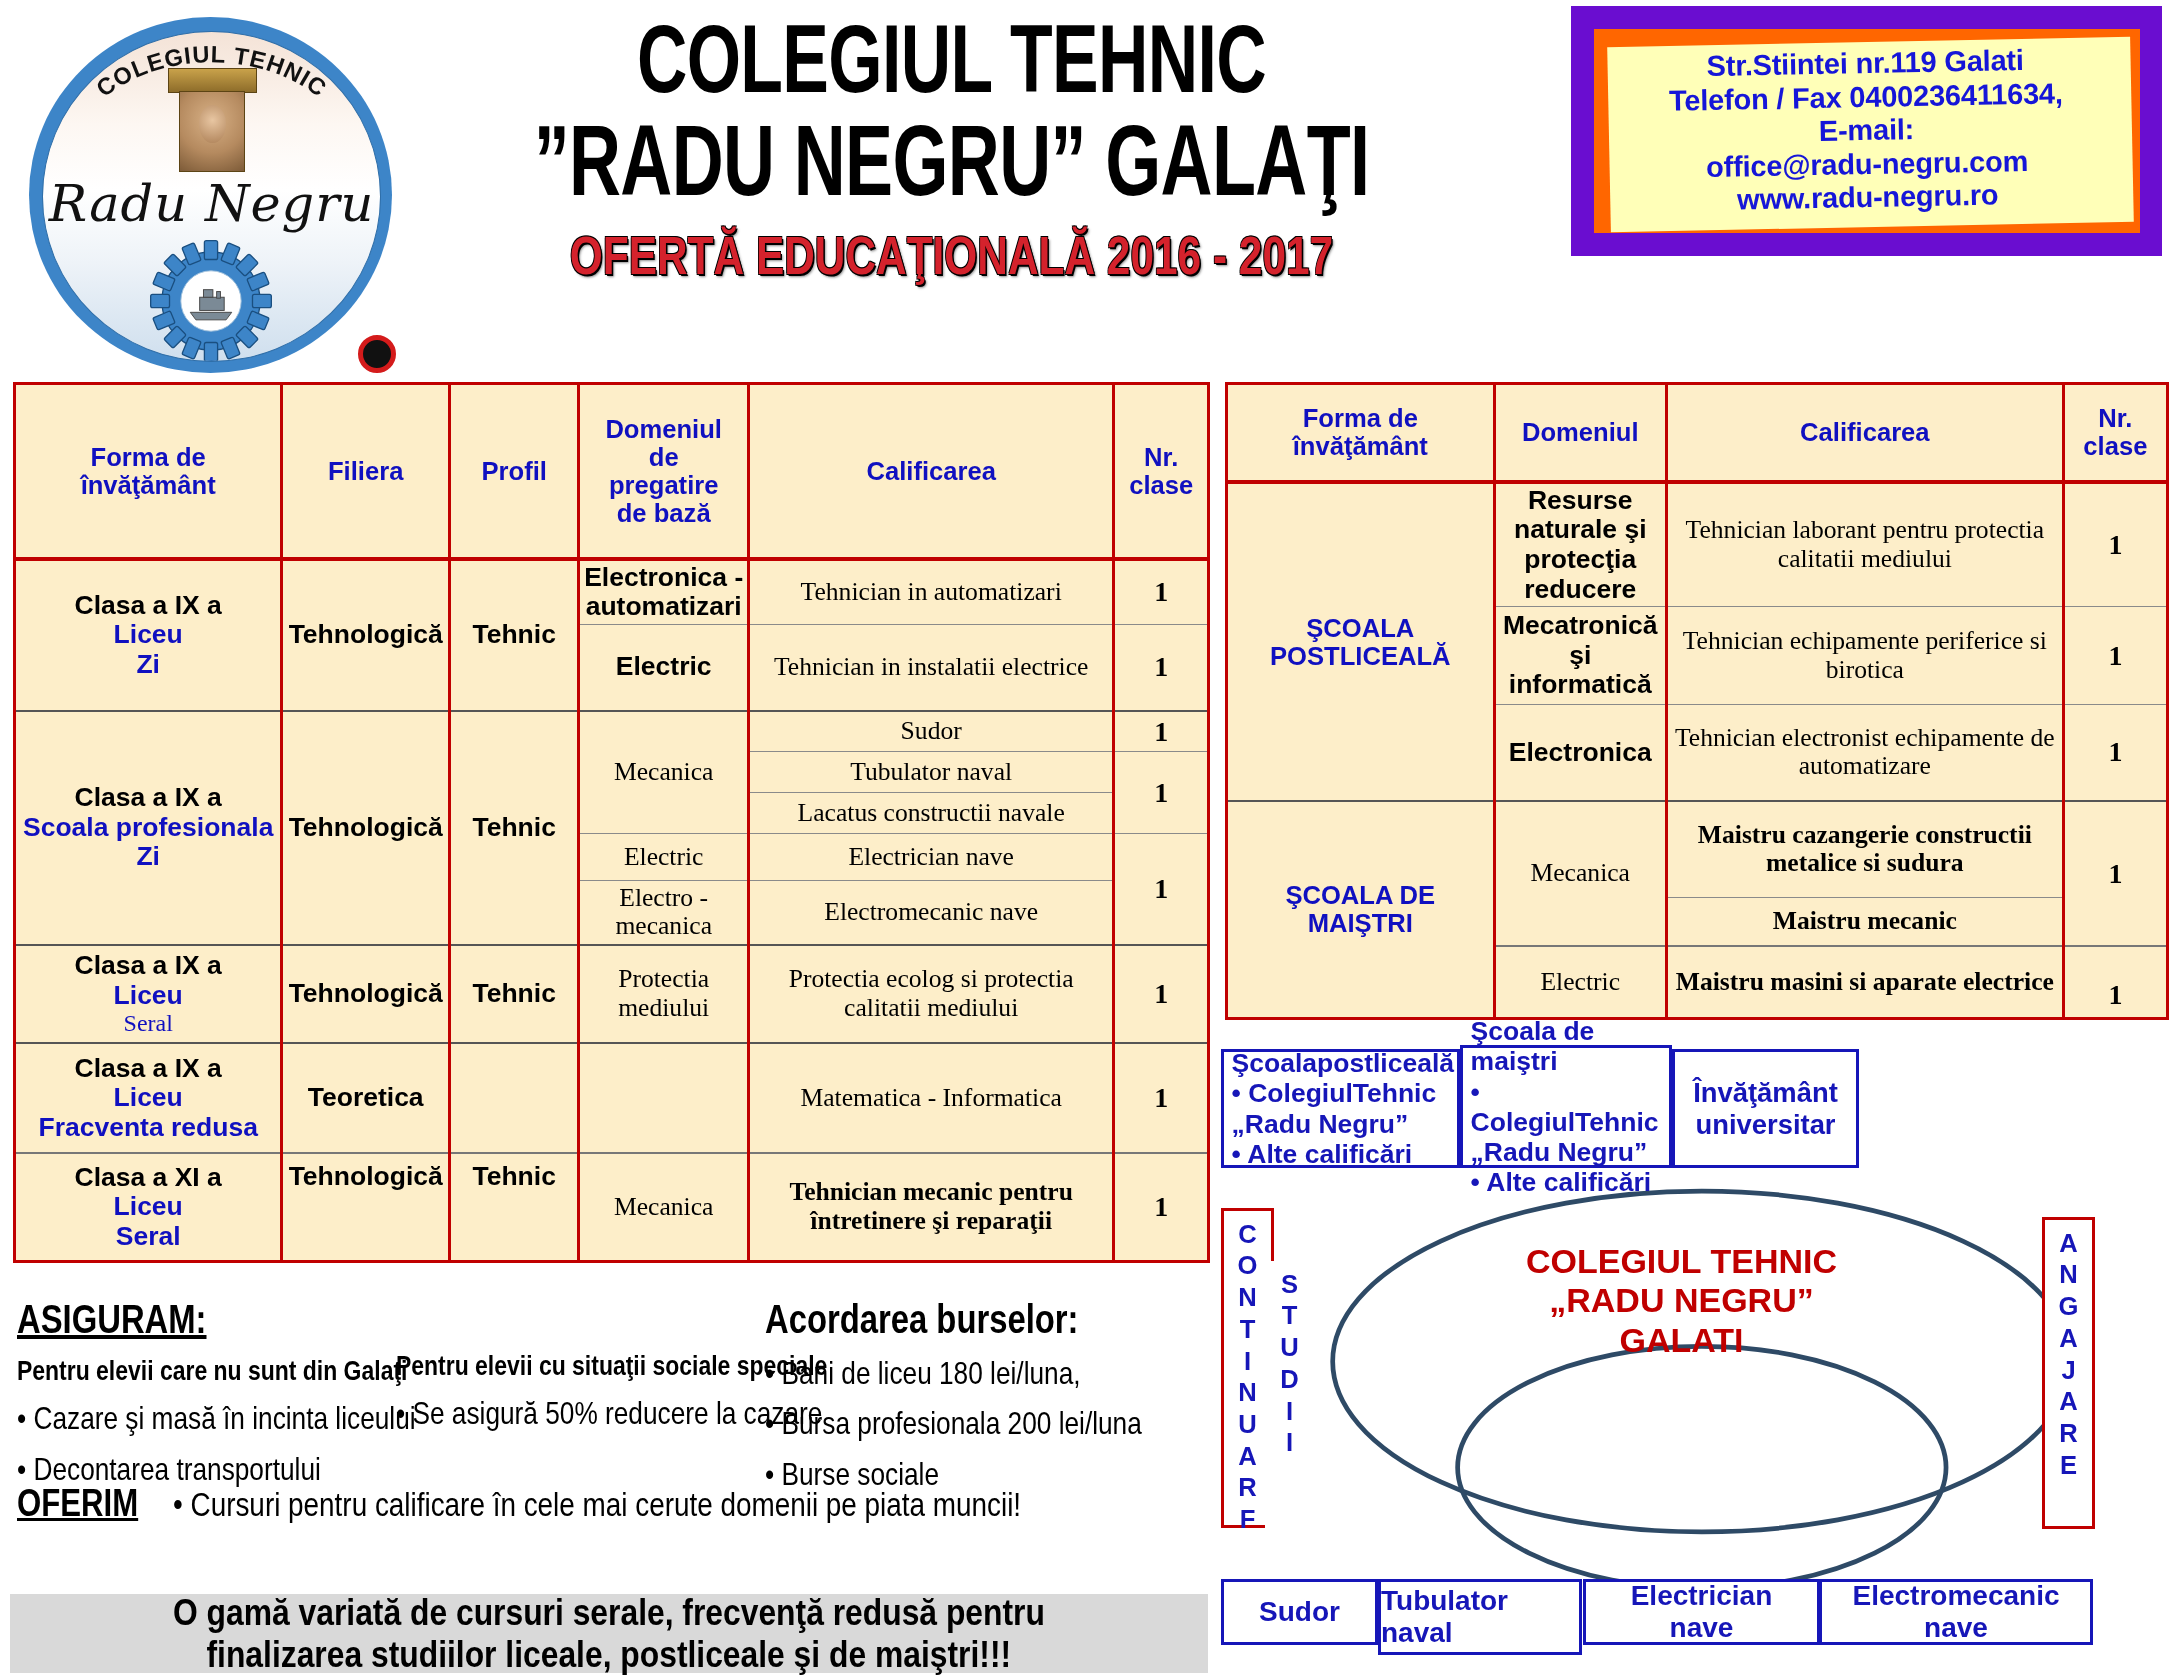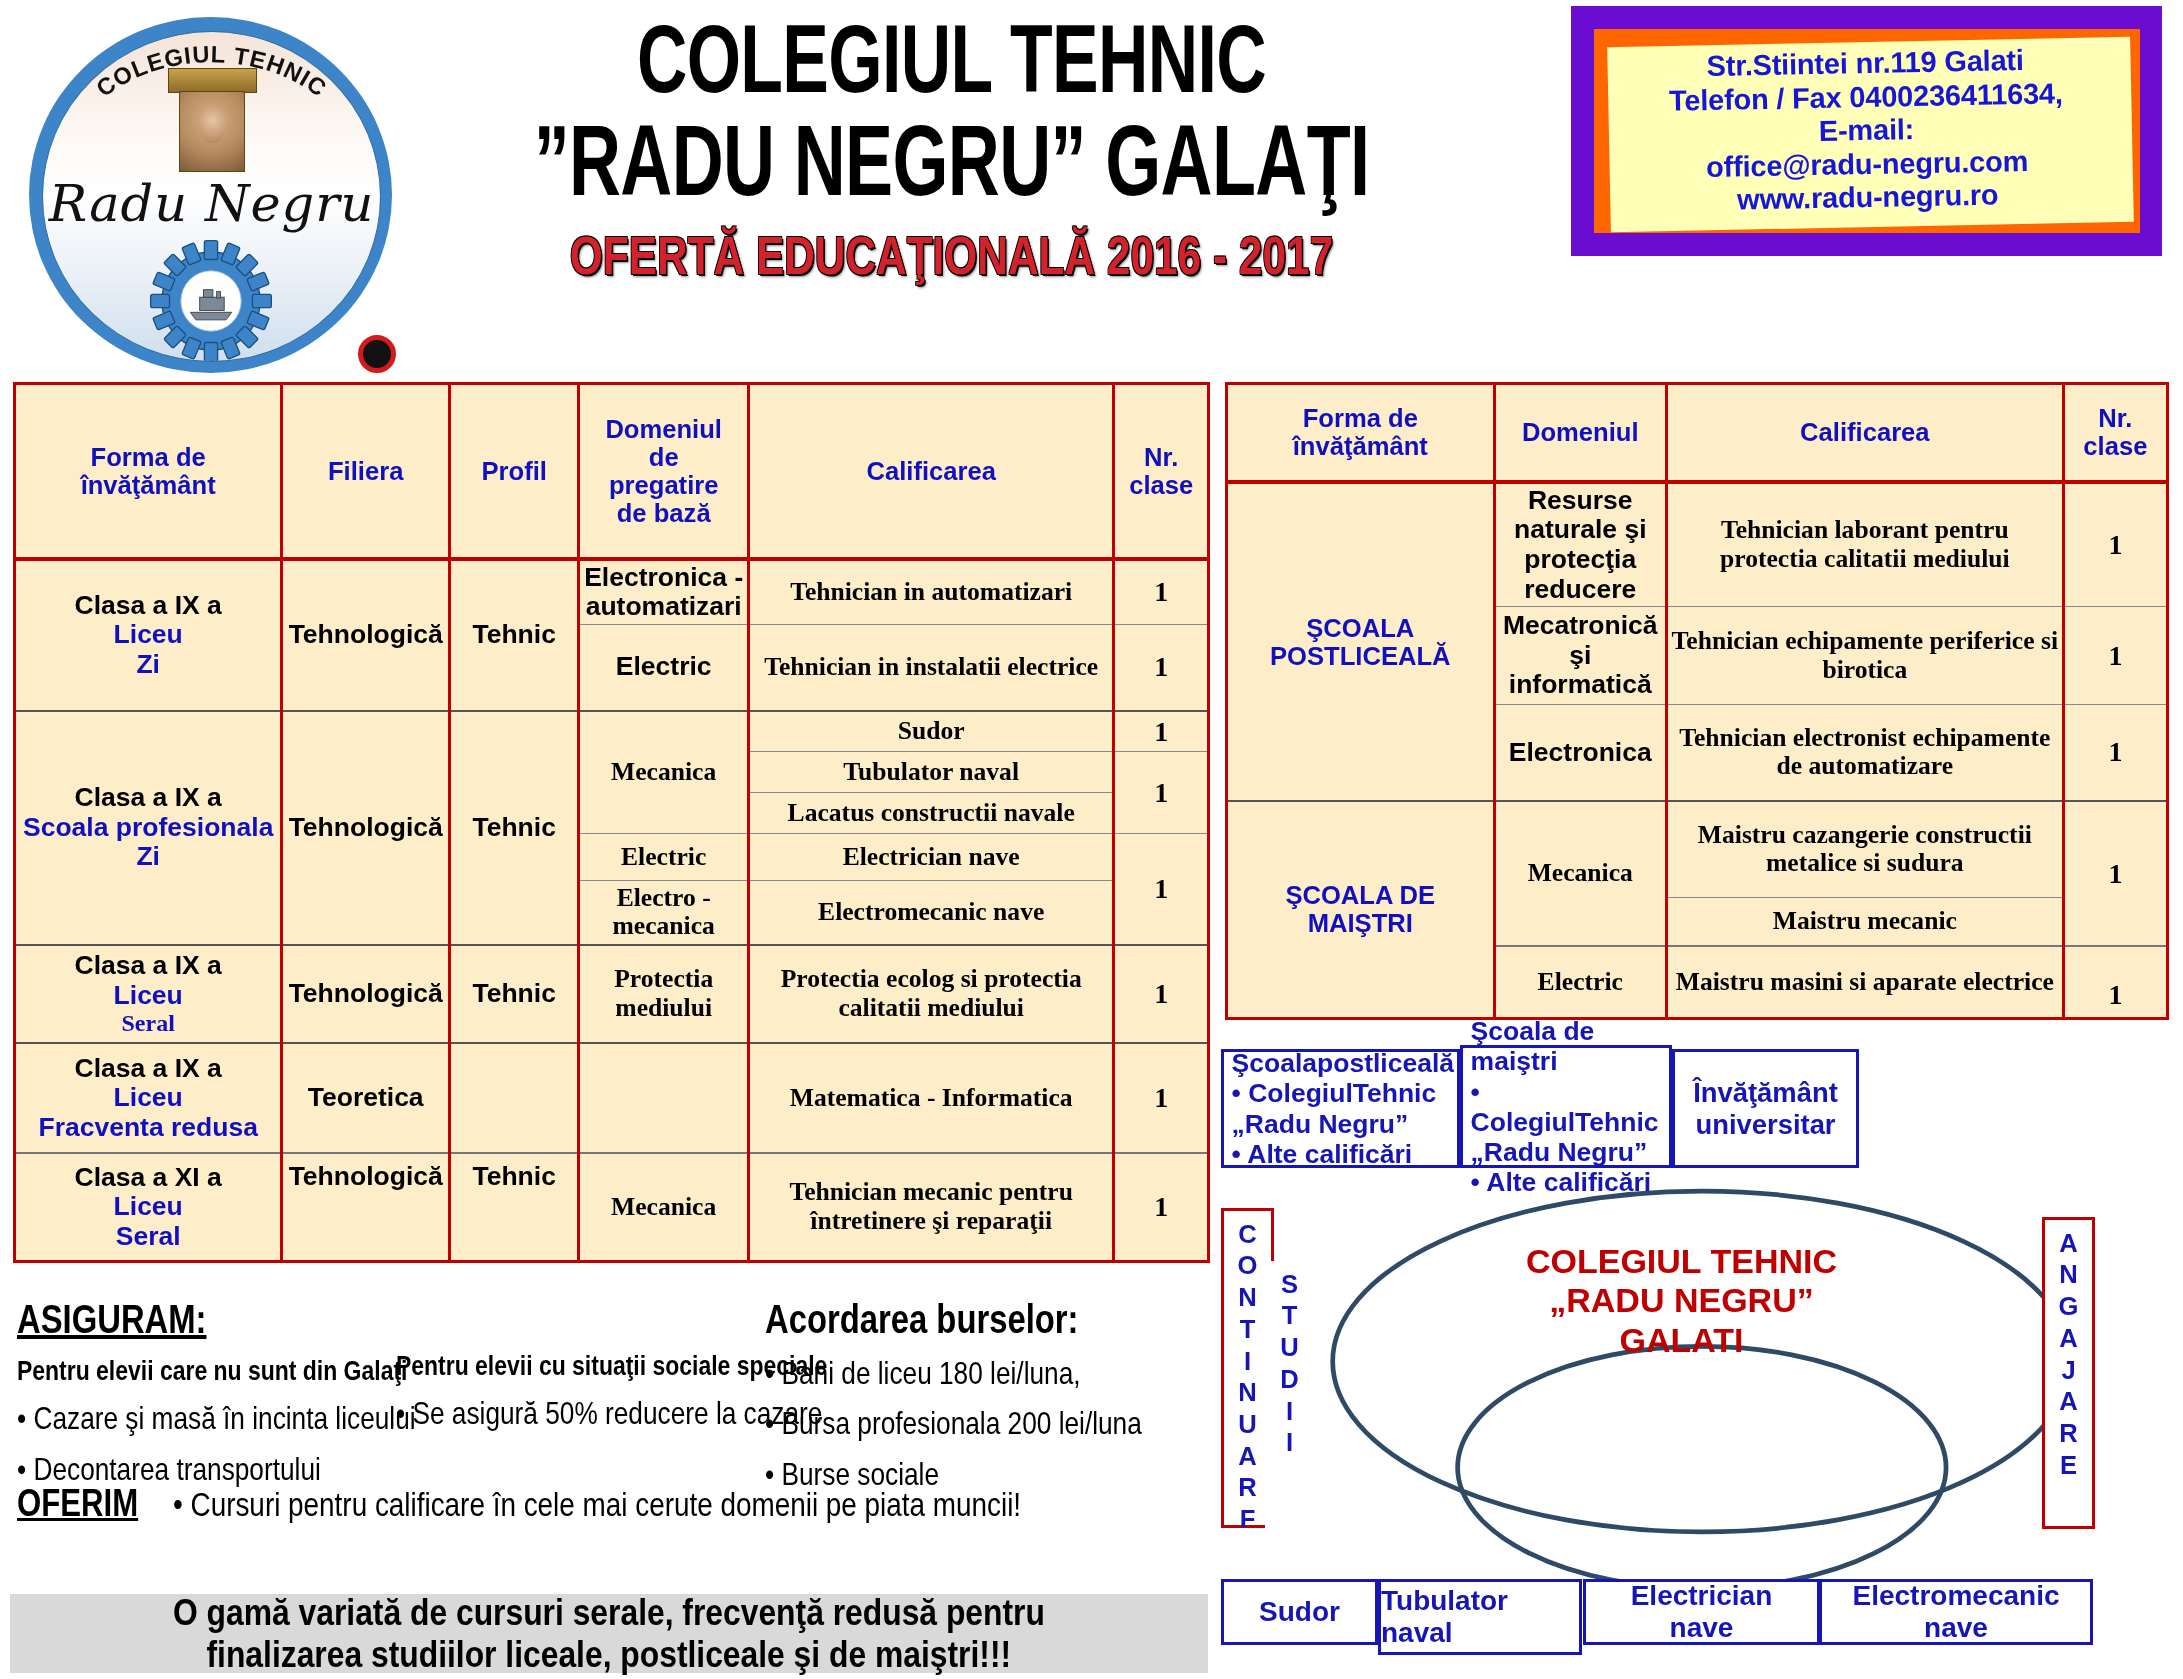--- a/index.html
+++ b/index.html
@@ -58,21 +58,21 @@
 
   
   table{border-collapse:collapse;table-layout:fixed;}
   .tbl td,.tbl th{background:#fdeec9;border:0.9px solid #8a8a8a;padding:1.9px 2.8px;
     vertical-align:middle;text-align:center;}
   .tbl{border:3.8px solid #c00000;}
   .hdr{color:#1010c0;font-weight:bold;font-family:"Liberation Sans Narrow","Liberation Sans",sans-serif;
     font-size:25.6px;line-height:1.1;}
   .vsep{border-left:3.8px solid #c00000 !important;}
   .hdrrow td{border-bottom:4.7px solid #c00000 !important;}
-  .serif{font-family:"Liberation Serif",serif;font-weight:bold;font-size:25.6px;color:#000;line-height:1.12;}
+  .serif{font-family:"Liberation Serif",serif;font-weight:normal;font-size:25.6px;color:#000;line-height:1.12;}
   .sans-b{font-family:"Liberation Sans Narrow","Liberation Sans",sans-serif;font-weight:bold;
     font-size:26.5px;color:#000;line-height:1.12;}
   .blue{color:#1010c0;}
   .num{font-family:"Liberation Serif",serif;font-size:28px;font-weight:bold;color:#000;}
 
   #tableL{position:absolute;left:13.2px;top:382px;width:1194px;}
   #tableL table{width:1194px;}
   #tableR{position:absolute;left:1225px;top:382px;width:944px;}
   #tableR table{width:944px;}
 

